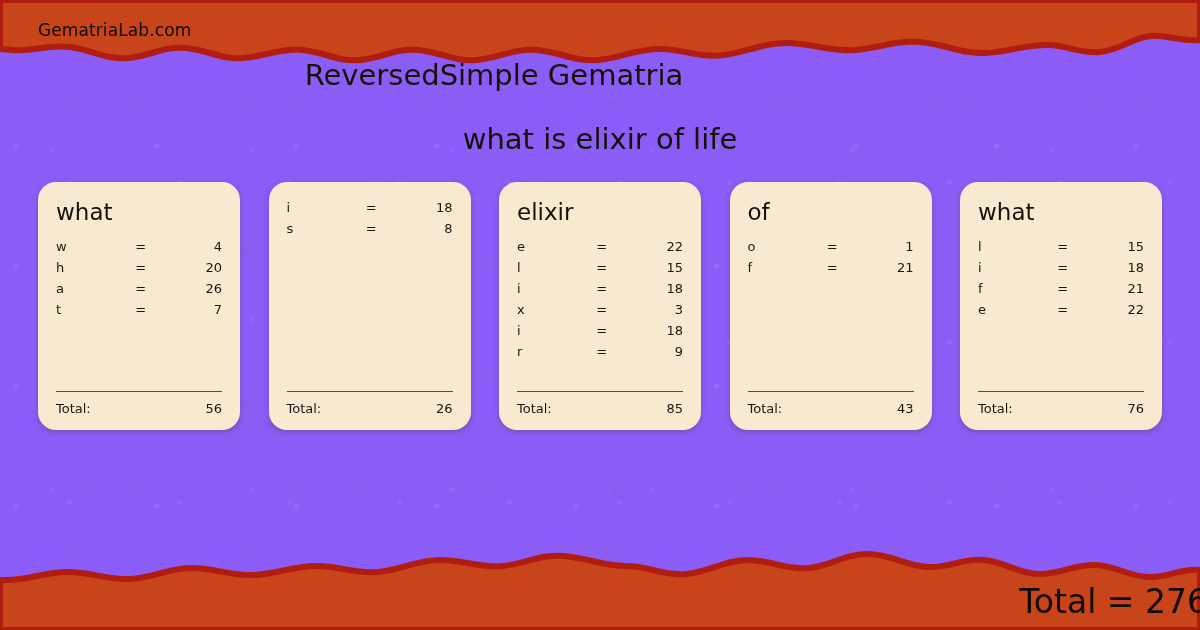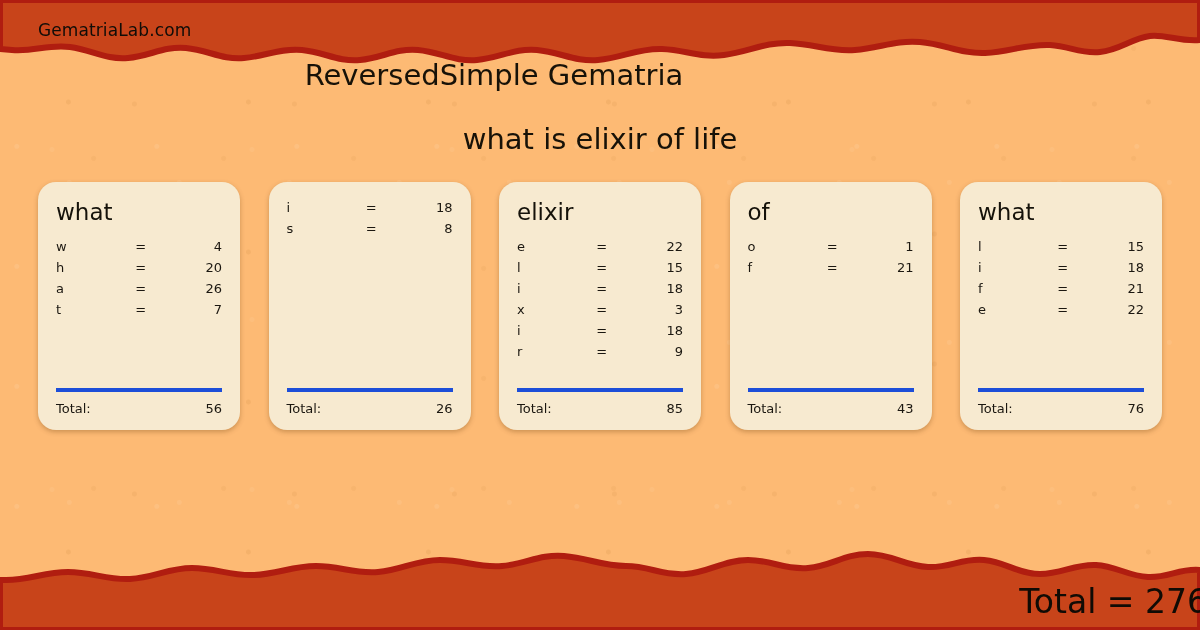--- a/index.html
+++ b/index.html
@@ -6,21 +6,21 @@
     margin: 0;
     padding: 0;
     background: #e5ad35;
   }
   #stage {
     position: relative;
     width: 1200px;
     height: 630px;
     overflow: hidden;
     font-family: "DejaVu Sans", "Liberation Sans", sans-serif;
-    background: #fdba74;
+    background: #8b5cf6;
   }
 
   
   .paper-texture {
     position: absolute;
     inset: 0;
     pointer-events: none;
     background-image:
       radial-gradient(circle at 12% 22%, rgba(255,255,255,0.10) 0 2px, transparent 3px),
       radial-gradient(circle at 38% 68%, rgba(160,95,20,0.10) 0 2px, transparent 3px),
@@ -123,21 +123,21 @@
   .letter-row .eq {
     width: 22%;
     text-align: center;
   }
   .letter-row .val {
     width: 38%;
     text-align: right;
   }
   .card-foot {
     margin-top: auto;
-    border-top: 4px solid #1d4ed8;
+    border-top: 1px solid #1d4ed8;
     padding-top: 9px;
     padding-bottom: 14px;
     display: flex;
     justify-content: space-between;
     font-size: 13px;
     color: #1b1710;
   }
 
   
   .grand-total {

